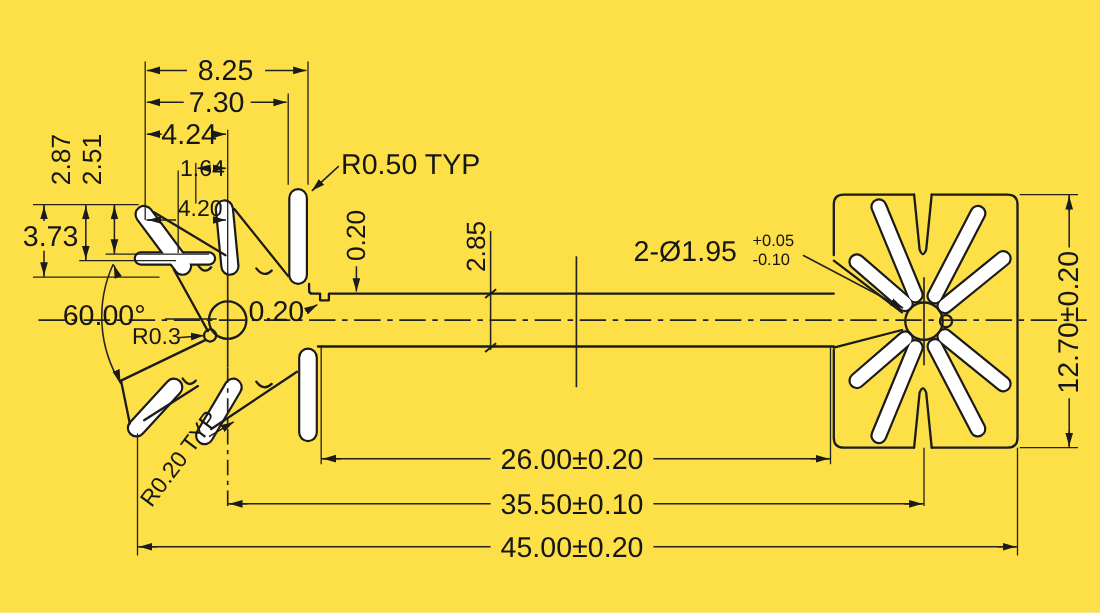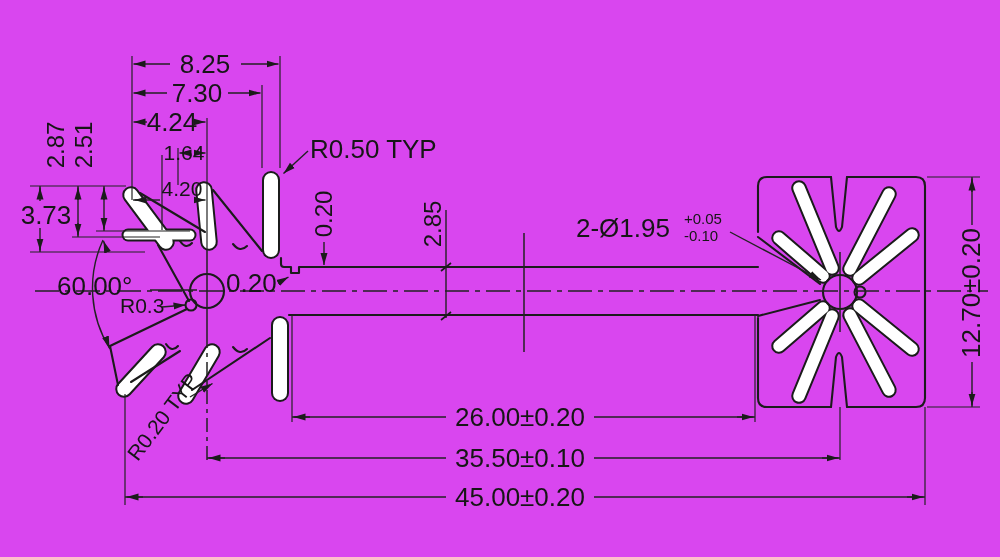--- a/index.html
+++ b/index.html
@@ -1,16 +1,16 @@
 <!DOCTYPE html>
 <html><head>
 <meta charset="utf-8">
 <style>
   html,body{margin:0;padding:0;background:#e8e8e8;}
-  .stage{width:1000px;height:557px;background:#d946ef;position:relative;overflow:hidden;
+  .stage{width:1000px;height:557px;background:#fde047;position:relative;overflow:hidden;
          font-family:"Liberation Sans", sans-serif;}
   svg{position:absolute;left:0;top:0;}
   
   .out  {stroke:#1b1b1b;stroke-width:2.1;fill:none;stroke-linecap:round;stroke-linejoin:round;}
   .blk  {stroke:#1b1b1b;fill:none;stroke-linecap:round;}
   .wht  {stroke:#ffffff;fill:none;stroke-linecap:round;}
   .ext  {stroke:#222222;stroke-width:1.2;fill:none;}
   .dim  {stroke:#222222;stroke-width:1.4;fill:none;}
   .cl   {stroke:#222222;stroke-width:1.5;fill:none;}
   .tick {stroke:#1b1b1b;stroke-width:1.7;fill:none;}

